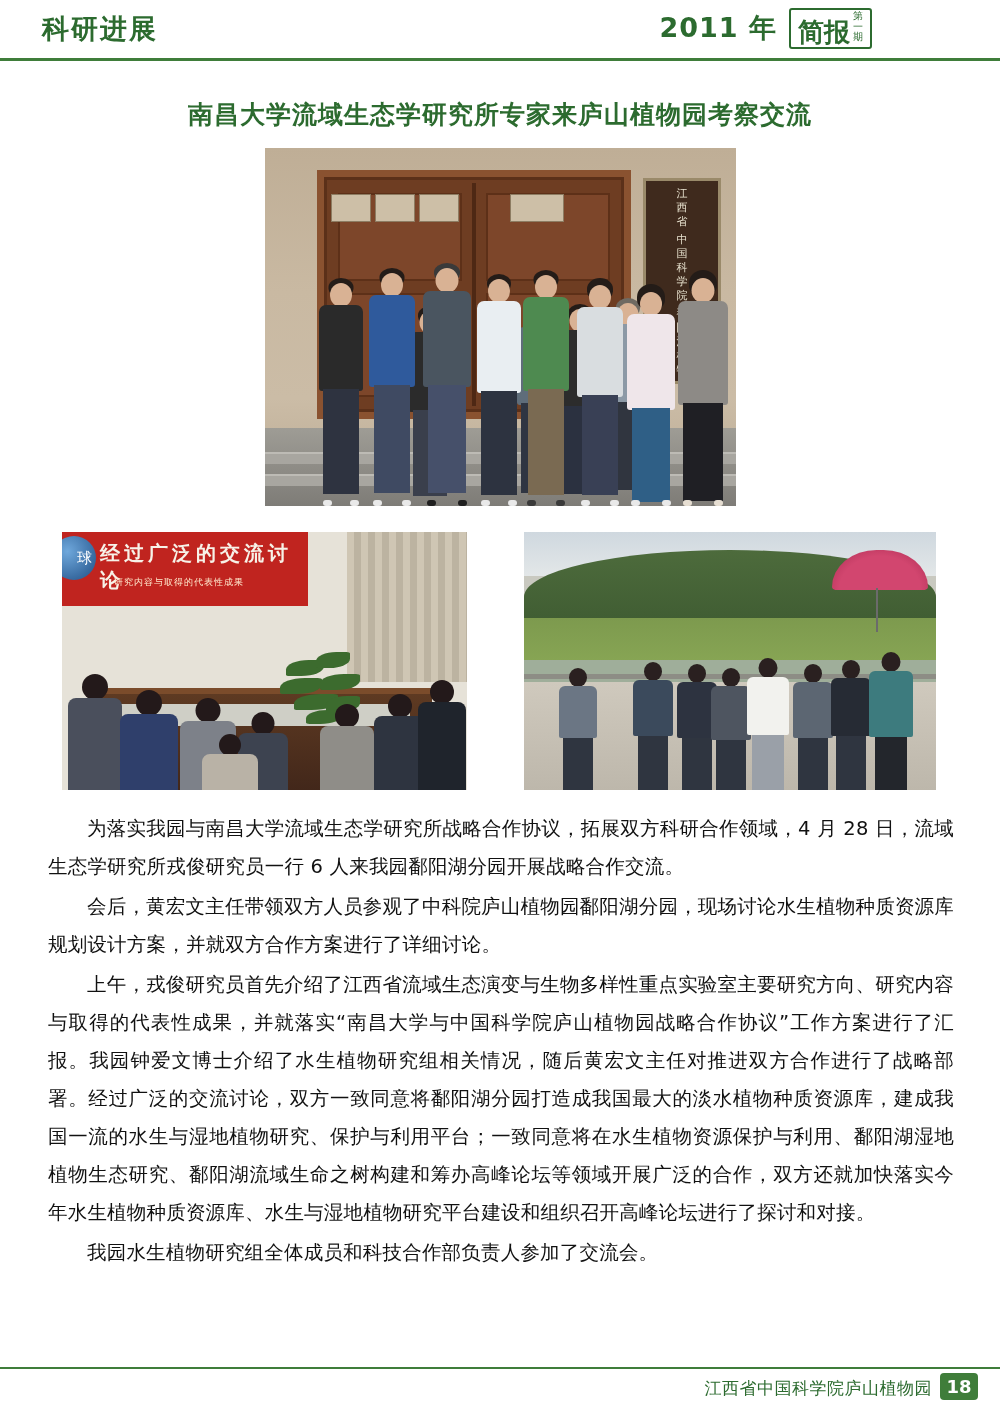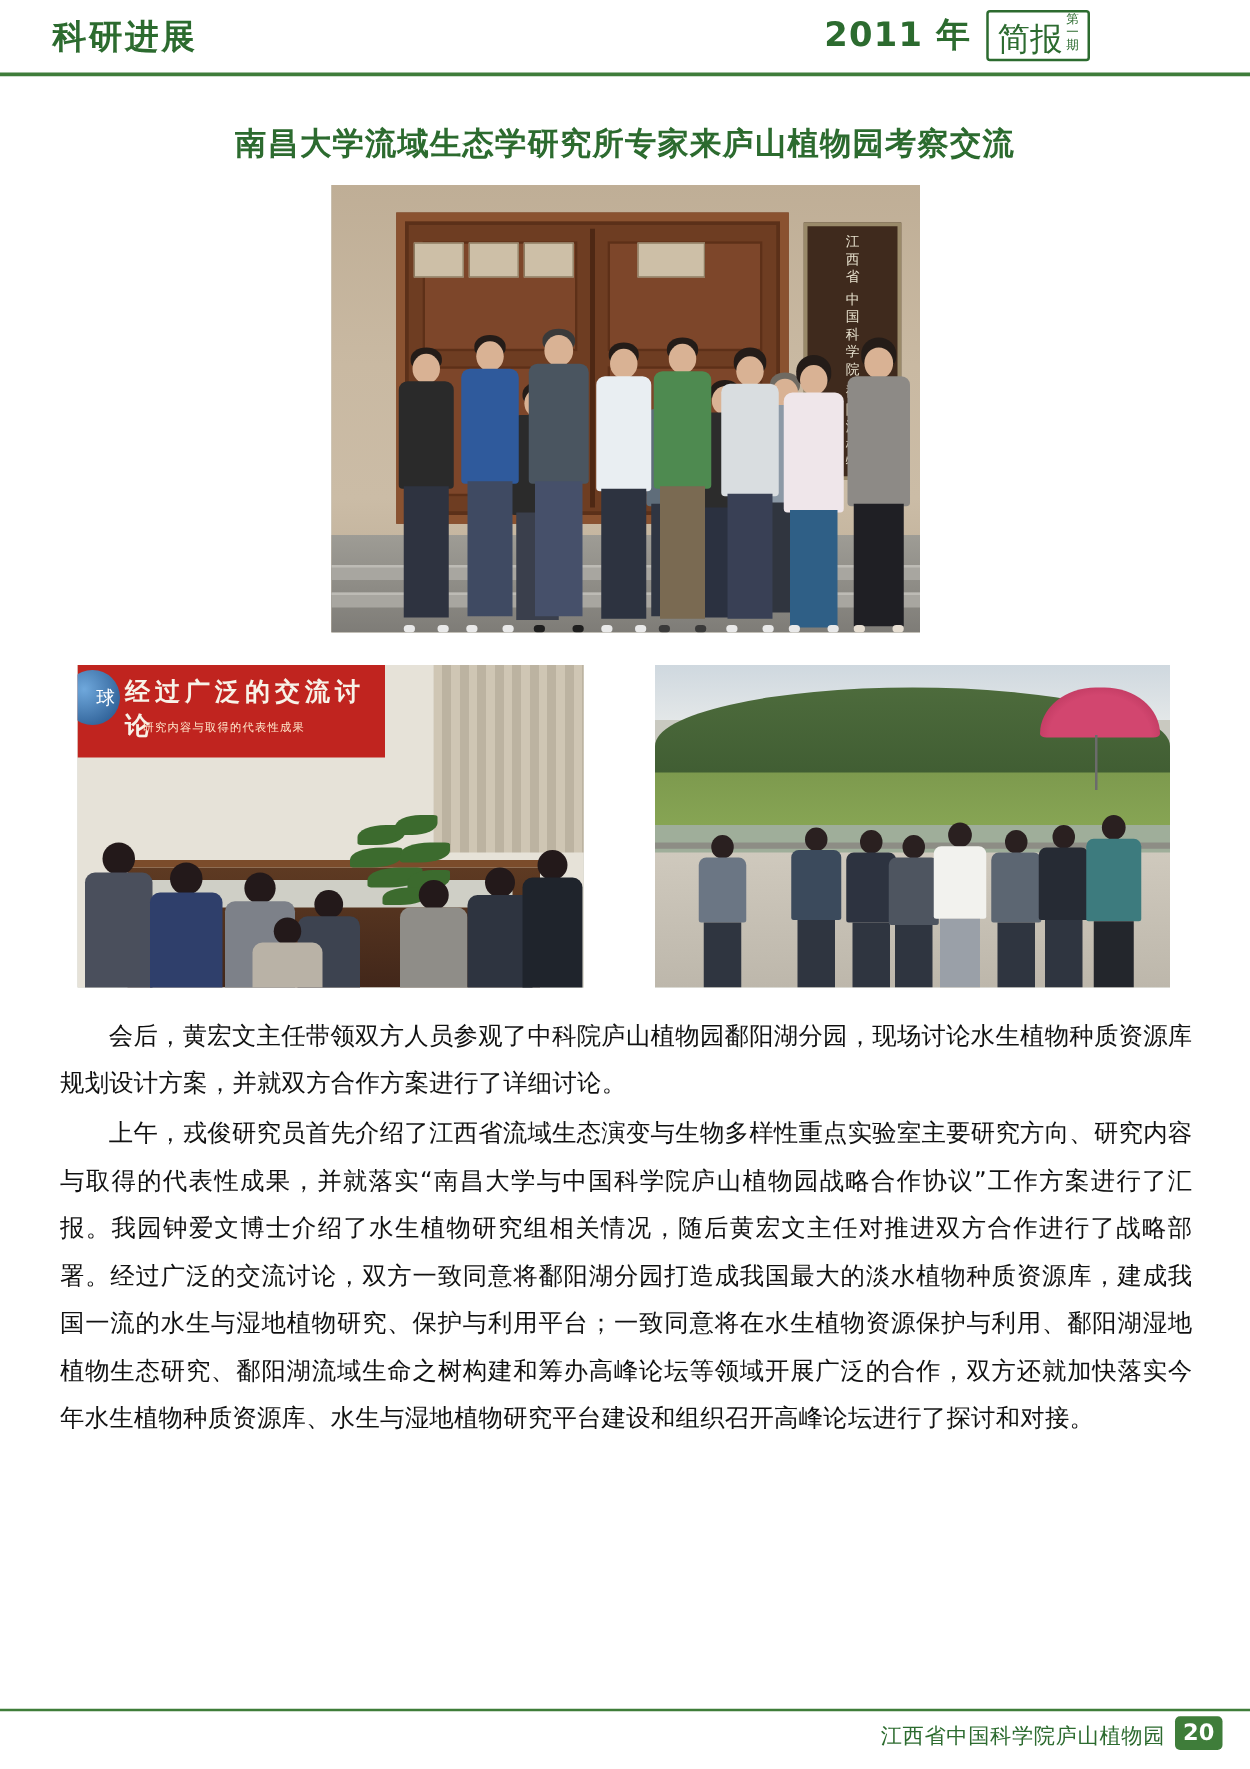--- a/index.html
+++ b/index.html
@@ -58,21 +58,21 @@
     align-items: flex-end;
     background: #ffffff;
     border: 2px solid #2c6b2f;
     border-radius: 3px;
     padding: 1px 7px 2px 7px;
     line-height: 1;
   }
   .bulletin-badge .bname {
     font-family: "DejaVu Sans", sans-serif;
     font-size: 26px;
-    font-weight: normal;
+    font-weight: bold;
     color: #2c6b2f;
     text-align: center;
   }
   .bulletin-badge .bissue {
     font-family: "DejaVu Sans", sans-serif;
     font-size: 10px;
     color: #2c6b2f;
     line-height: 1.05;
     margin-left: 3px;
     margin-bottom: 2px;
@@ -664,21 +664,23 @@
     <div class="legs" style="top:76px; width:30px; height:54px;"></div>
   </div>
   <div class="p3-person" style="left:344px; width:46px; height:138px;">
     <div class="head" style="top:0; width:19px; height:20px;"></div>
     <div class="body" style="top:19px; width:44px; height:66px; background:#3d7b7e;"></div>
     <div class="legs" style="top:85px; width:32px; height:53px; background:#23262c;"></div>
   </div>
 </div>
 
 <div class="article-body">
+  <p>为落实我园与南昌大学流域生态学研究所战略合作协议，拓展双方科研合作领域，4 月 28 日，流域生态学研究所戎俊研究员一行 6 人来我园鄱阳湖分园开展战略合作交流。</p>
   <p>会后，黄宏文主任带领双方人员参观了中科院庐山植物园鄱阳湖分园，现场讨论水生植物种质资源库规划设计方案，并就双方合作方案进行了详细讨论。</p>
   <p>上午，戎俊研究员首先介绍了江西省流域生态演变与生物多样性重点实验室主要研究方向、研究内容与取得的代表性成果，并就落实“南昌大学与中国科学院庐山植物园战略合作协议”工作方案进行了汇报。我园钟爱文博士介绍了水生植物研究组相关情况，随后黄宏文主任对推进双方合作进行了战略部署。经过广泛的交流讨论，双方一致同意将鄱阳湖分园打造成我国最大的淡水植物种质资源库，建成我国一流的水生与湿地植物研究、保护与利用平台；一致同意将在水生植物资源保护与利用、鄱阳湖湿地植物生态研究、鄱阳湖流域生命之树构建和筹办高峰论坛等领域开展广泛的合作，双方还就加快落实今年水生植物种质资源库、水生与湿地植物研究平台建设和组织召开高峰论坛进行了探讨和对接。</p>
+  <p>我园水生植物研究组全体成员和科技合作部负责人参加了交流会。</p>
 </div>
 
 <div class="page-footer">
   <div class="footer-rule"></div>
   <div class="footer-text">江西省中国科学院庐山植物园</div>
-  <div class="page-number">20</div>
+  <div class="page-number">18</div>
 </div>
 
 </body></html>

